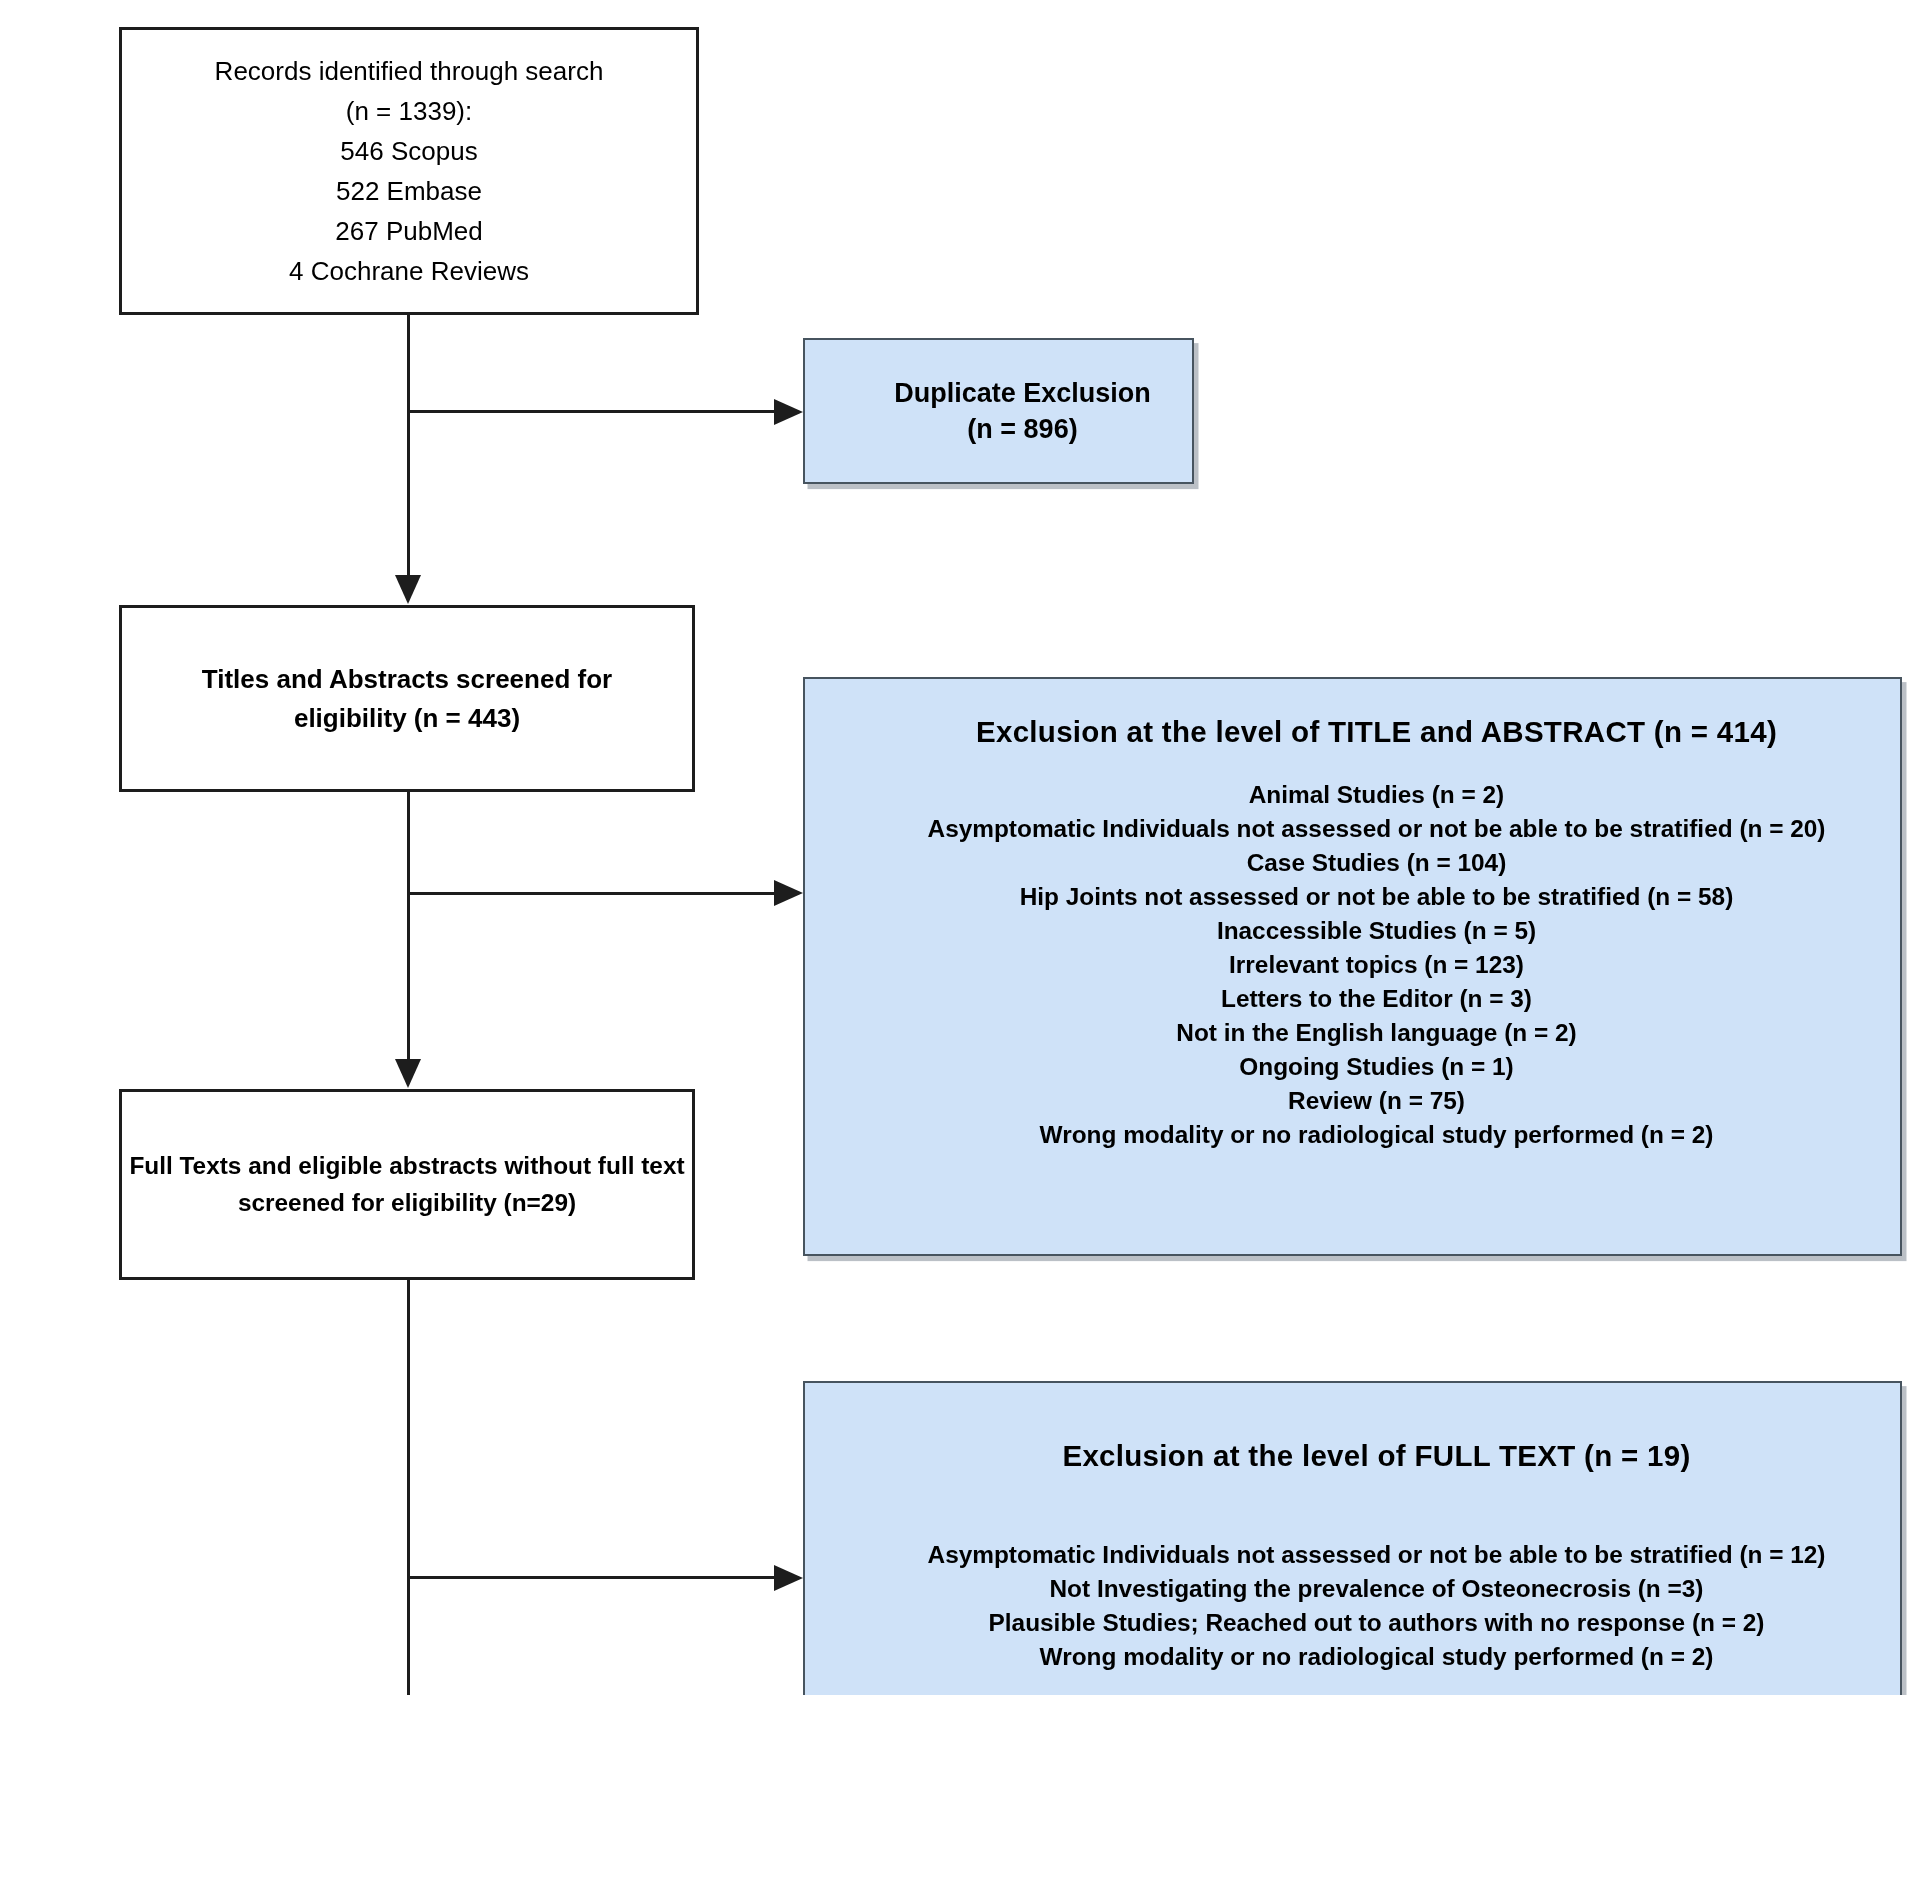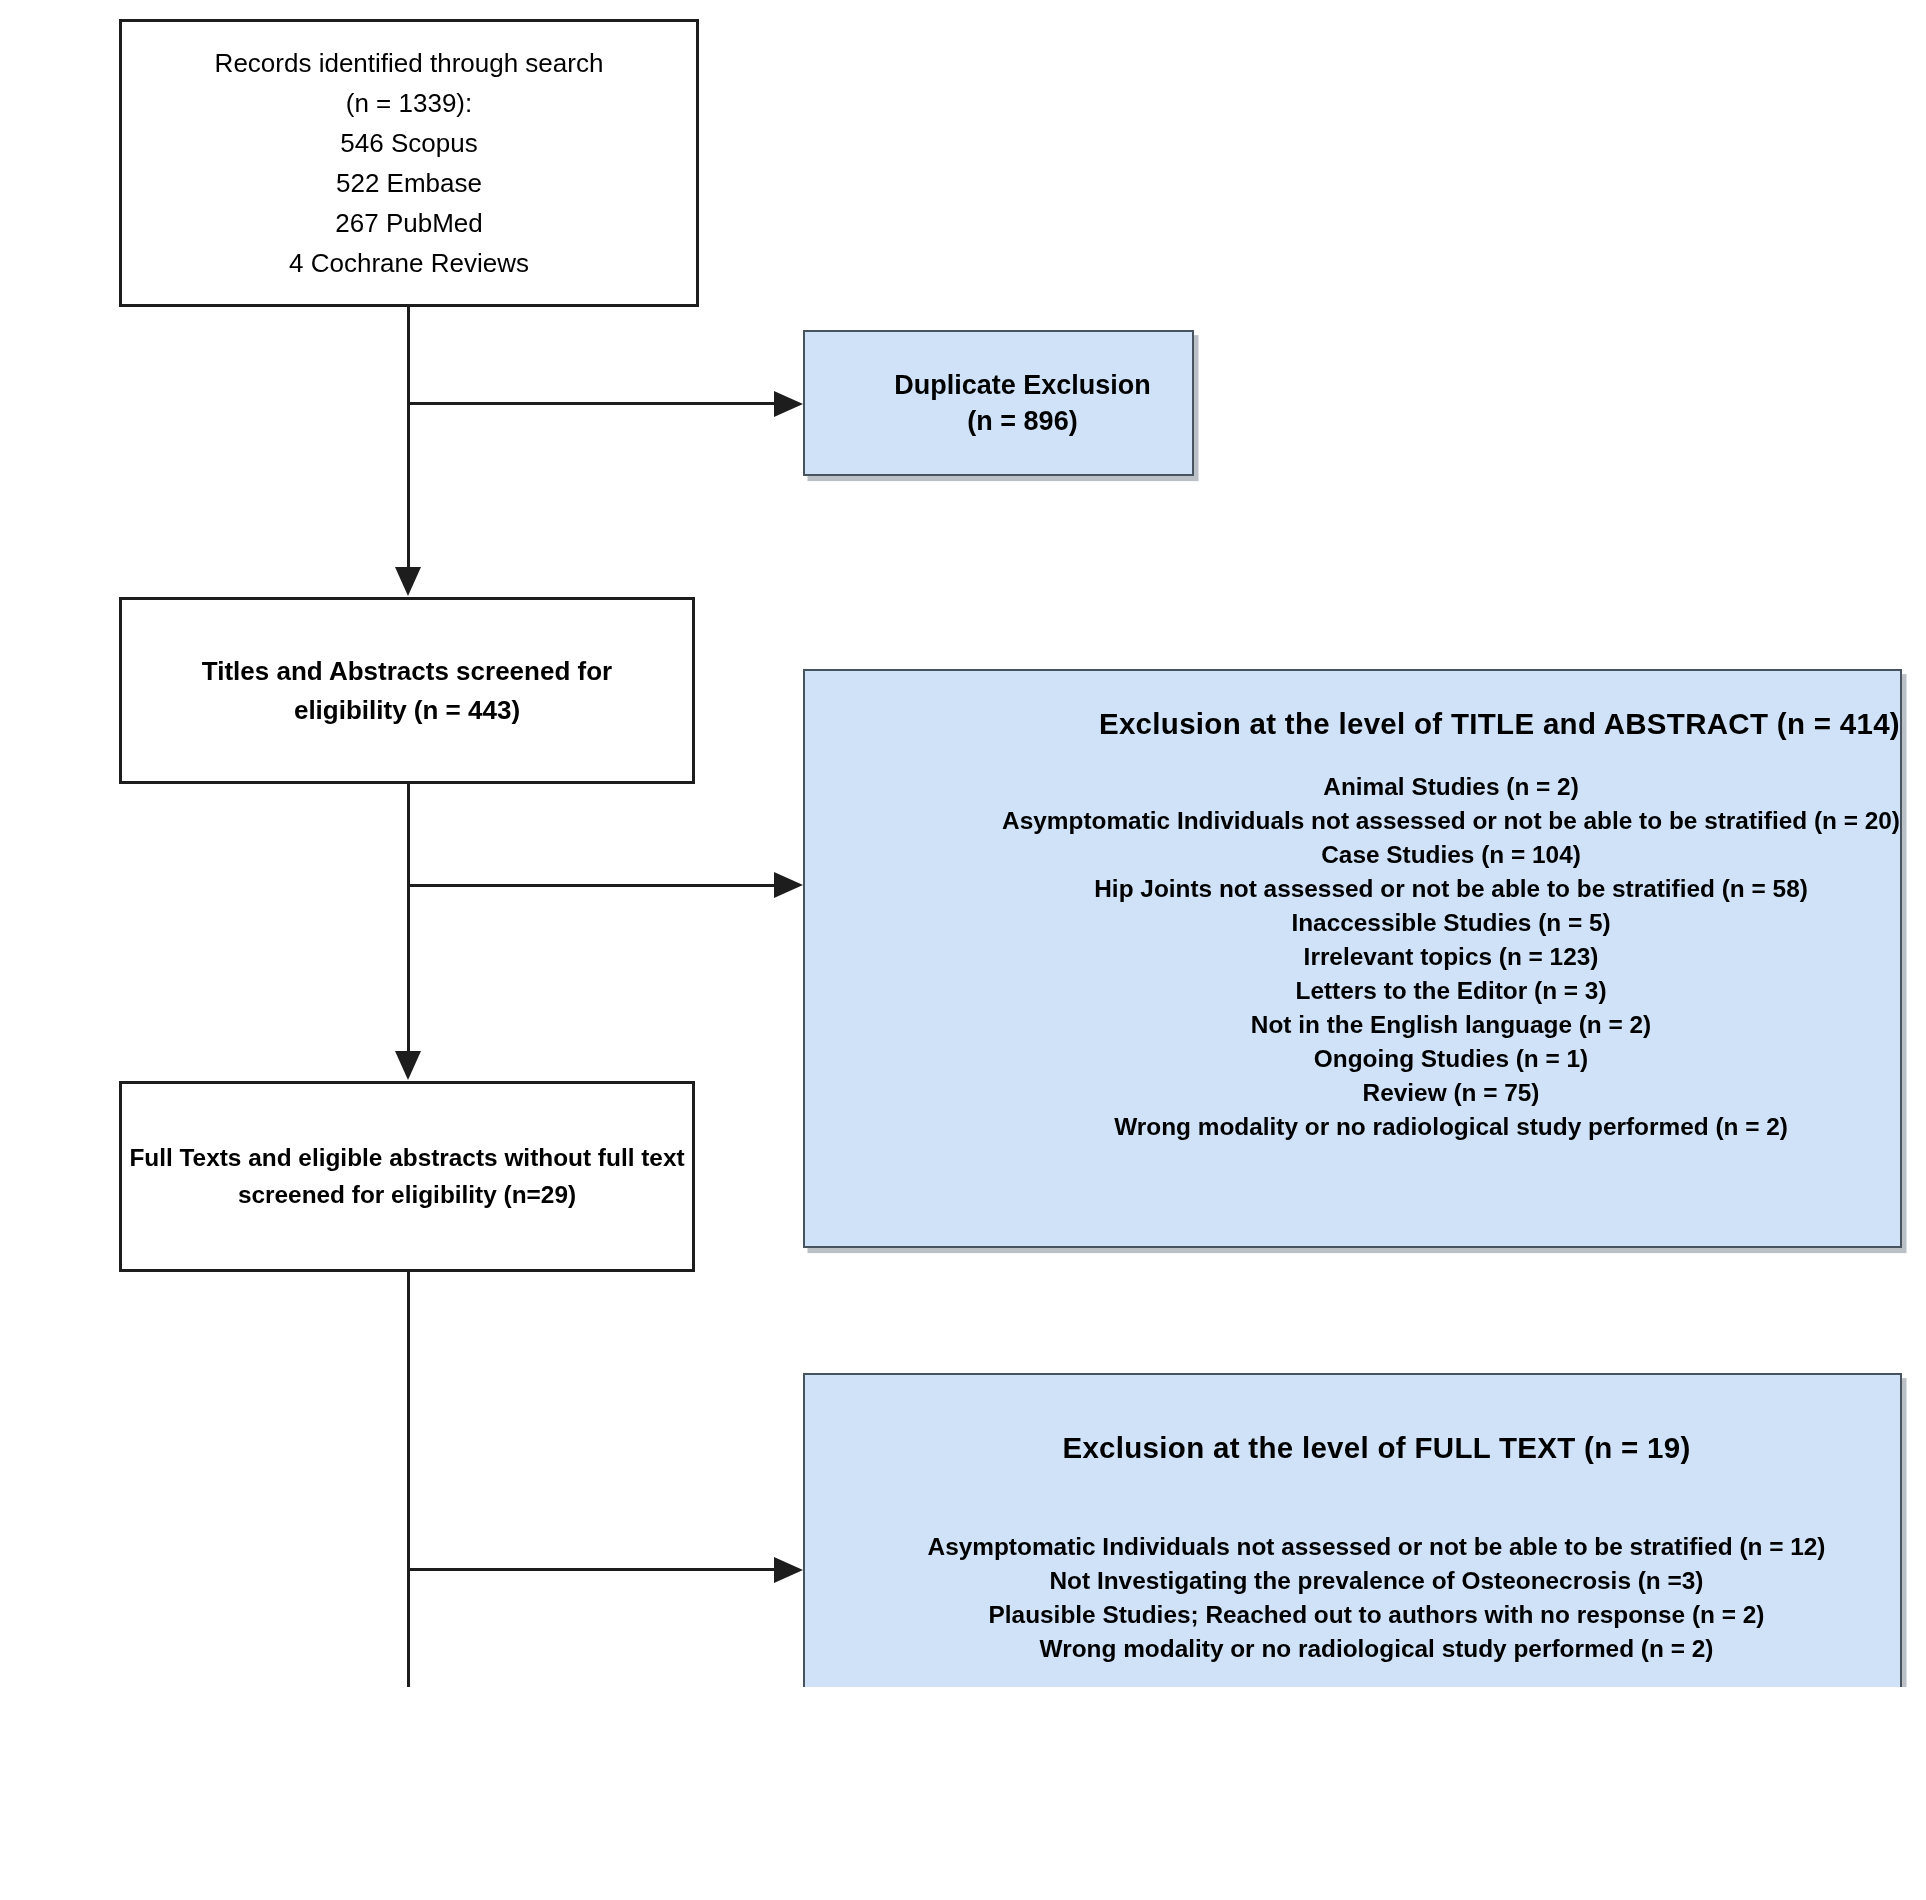--- a/index.html
+++ b/index.html
@@ -1,17 +1,17 @@
 <!DOCTYPE html>
 <html style="font-size:10.3px"><head>
 <meta charset="utf-8">
 <style>
   html,body{margin:0;padding:0;background:#ffffff;}
   body{font-family:"Liberation Sans","DejaVu Sans",sans-serif;color:#000;}
-  .canvas{position:relative;width:1926px;height:1687px;background:#ffffff;overflow:hidden;}
+  .canvas{position:relative;width:1926px;height:1687px;background:#ffffff;overflow:hidden;margin-top:8px;}
 
   
   .box{position:absolute;box-sizing:border-box;display:flex;flex-direction:column;
        align-items:center;justify-content:center;text-align:center;}
   .process{background:#ffffff;border:3.2px solid var(--process-box-border,#1d1d1d);
            font-weight:bold;font-size:26px;line-height:1.5;}
   .exclusion{background:var(--exclusion-box-fill,#cfe2f8);
              border:2.6px solid var(--exclusion-box-border,#47545f);
              box-shadow:4.5px 5.1px 0 rgba(104,116,128,0.45);
              font-weight:bold;justify-content:flex-start;padding-left:48px;}
@@ -54,21 +54,21 @@
 
   <div class="box exclusion" style="left:803px;top:330px;width:391px;height:146px;justify-content:center;">
     <div style="font-size:27px;line-height:1.35;">Duplicate Exclusion</div>
     <div style="font-size:27px;line-height:1.35;">(n = 896)</div>
   </div>
 
   <div class="box process" style="left:119px;top:597px;width:576px;height:187px;">
     <div class="wrap-narrow">Titles and Abstracts screened for eligibility (n = 443)</div>
   </div>
 
-  <div class="box exclusion" style="left:803px;top:669px;width:1099px;height:579px;padding-top:36px;align-items:flex-end;">
+  <div class="box exclusion" style="left:803px;top:669px;width:1099px;height:579px;padding-top:36px;">
     <div class="exclusion-title">Exclusion at the level of TITLE and ABSTRACT (n = 414)</div>
     <div class="exclusion-items" style="margin-top:29.5px;">
       <div class="exclusion-item">Animal Studies (n = 2)</div>
       <div class="exclusion-item">Asymptomatic Individuals not assessed or not be able to be stratified (n = 20)</div>
       <div class="exclusion-item">Case Studies (n = 104)</div>
       <div class="exclusion-item">Hip Joints not assessed or not be able to be stratified (n = 58)</div>
       <div class="exclusion-item">Inaccessible Studies (n = 5)</div>
       <div class="exclusion-item">Irrelevant topics (n = 123)</div>
       <div class="exclusion-item">Letters to the Editor (n = 3)</div>
       <div class="exclusion-item">Not in the English language (n = 2)</div>

